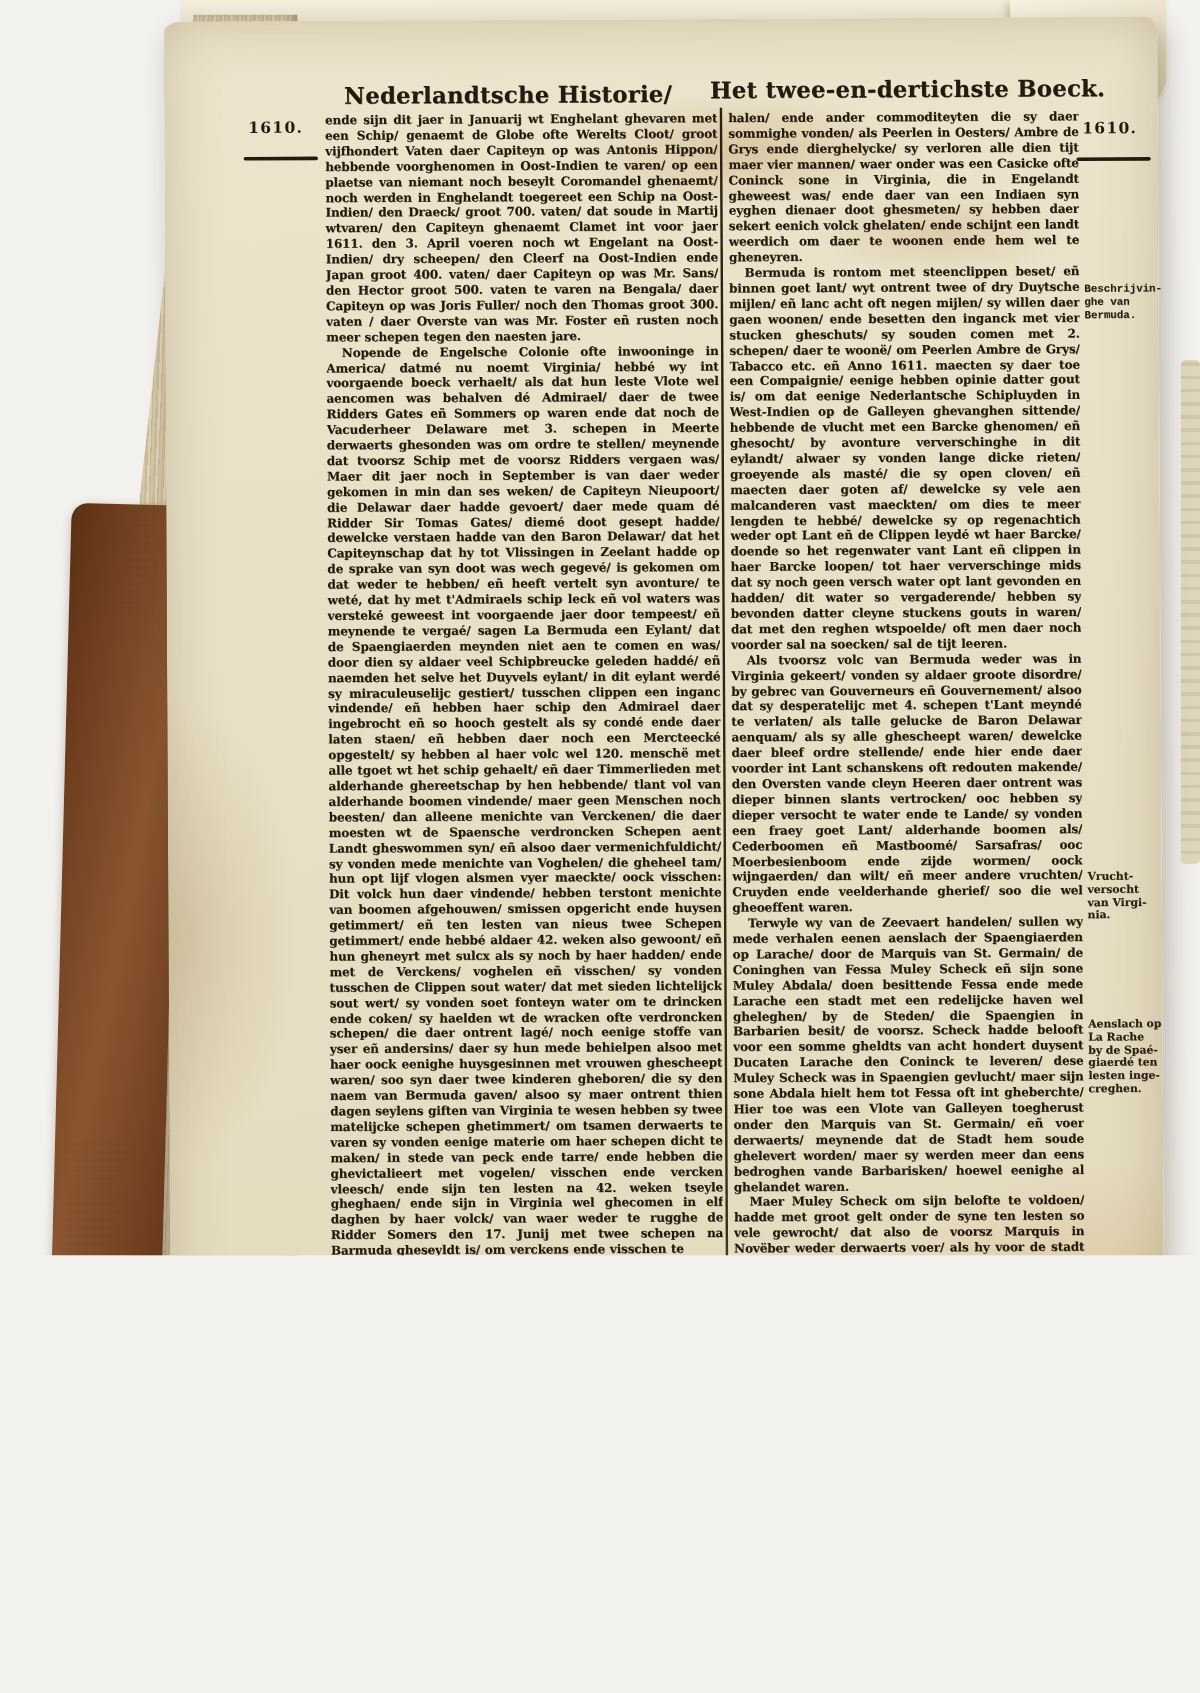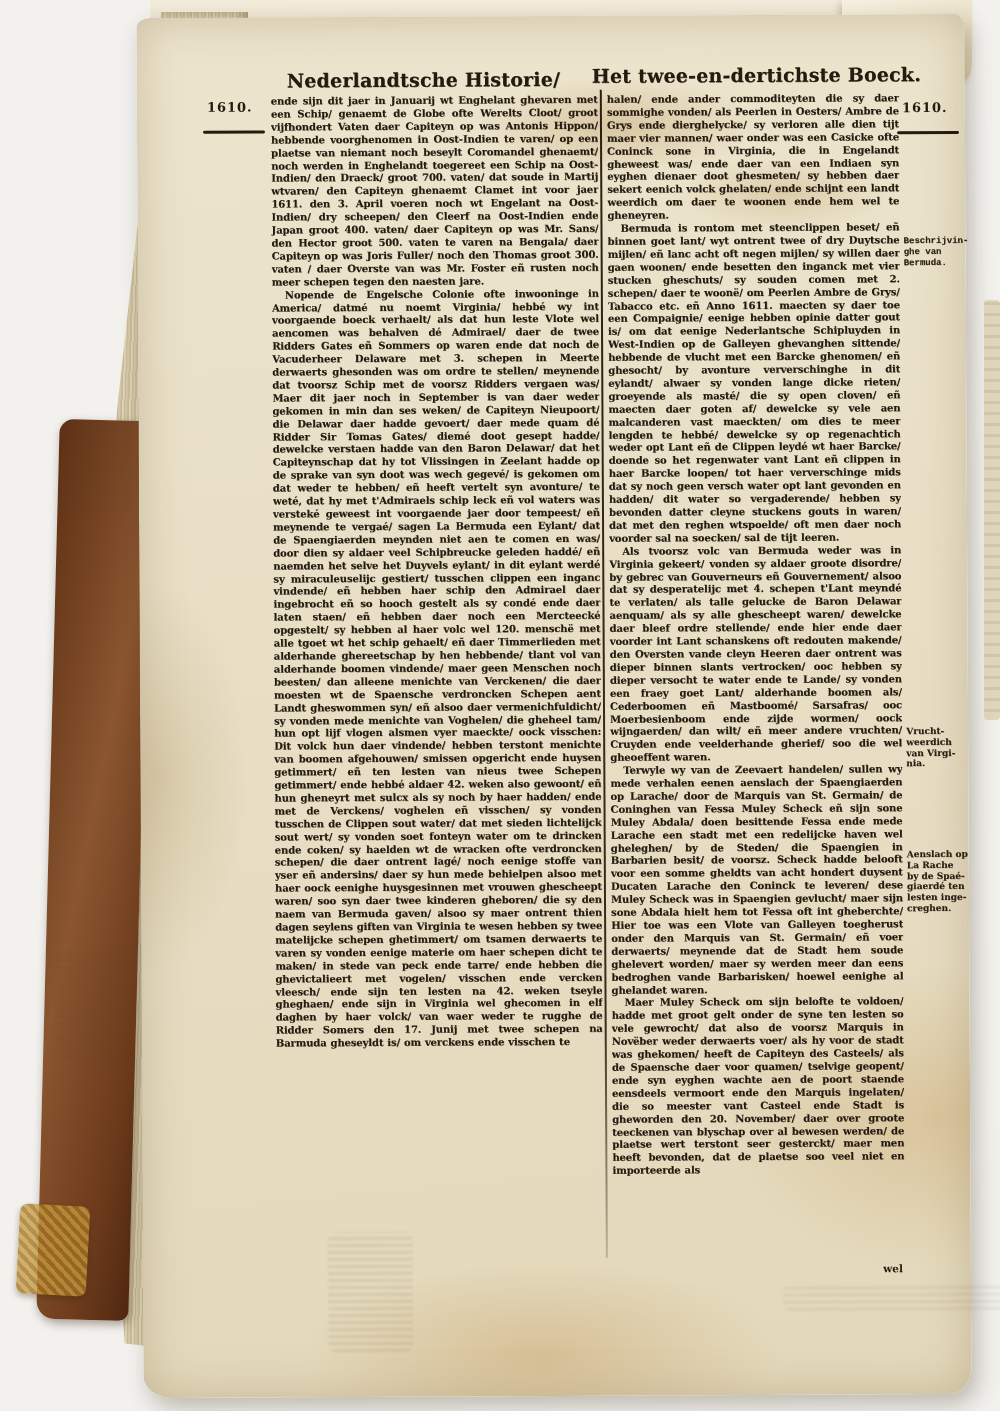--- a/index.html
+++ b/index.html
@@ -1,19 +1,19 @@
 <!DOCTYPE html>
 <html><head>
 <meta charset="utf-8">
 <style>
   * { margin:0; padding:0; box-sizing:border-box; }
   html,body { width:1000px; height:1411px; }
   body { background:#f2f1ee; font-family:"DejaVu Serif", serif; overflow:hidden; position:relative; }
 
-  .photo { position:absolute; inset:0; width:1000px; height:1411px; overflow:hidden; }
+  .photo { position:absolute; inset:0; width:1000px; height:1046px; overflow:hidden; }
 
   
   .top-edges { position:absolute; left:150px; top:0; width:820px; height:70px;
     background:linear-gradient(#f3ecdb,#e3d9bf 70%,#d6caac);
     border-radius:0 0 18px 8px; }
   .corner-stack { position:absolute; right:28px; top:0; width:130px; height:90px;
     background:linear-gradient(160deg,#f6f1e2,#e7ddc2 60%,#d9cdab);
     border-radius:0 0 26px 10px; box-shadow:-3px 3px 6px rgba(120,100,60,.25); }
 
   
@@ -120,21 +120,21 @@
     <div class="year-rule rule-left"></div>
     <div class="year year-right ink">1610.</div>
     <div class="year-rule rule-right"></div>
 
     <div class="divider"></div>
 
     <div class="mnote mnote-r1">Beschrijvin-
 ghe van
 Bermuda.</div>
     <div class="mnote mnote-r2">Vrucht-
-weerdich
+versocht
 van Virgi-
 nia.</div>
     <div class="mnote mnote-r3">Aenslach op
 La Rache
 by de Spaé-
 giaerdé ten
 lesten inge-
 creghen.</div>
 
     <div class="col col-left">

